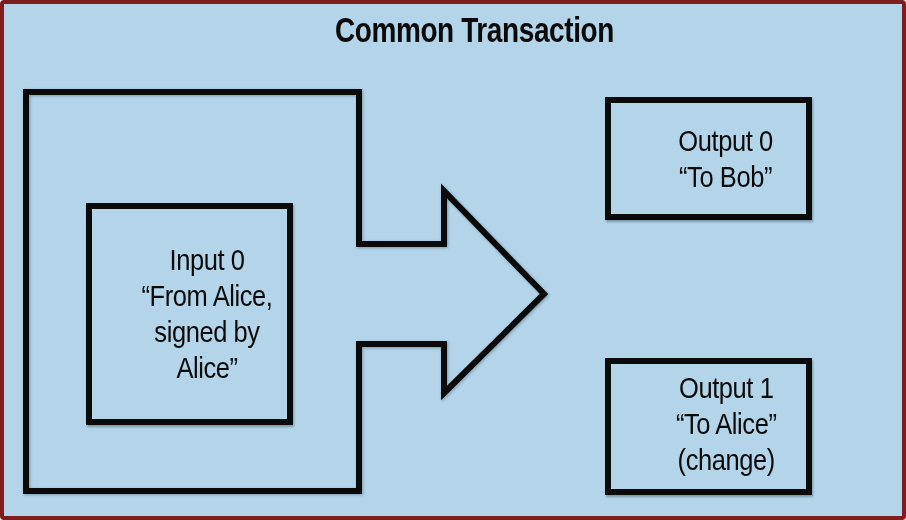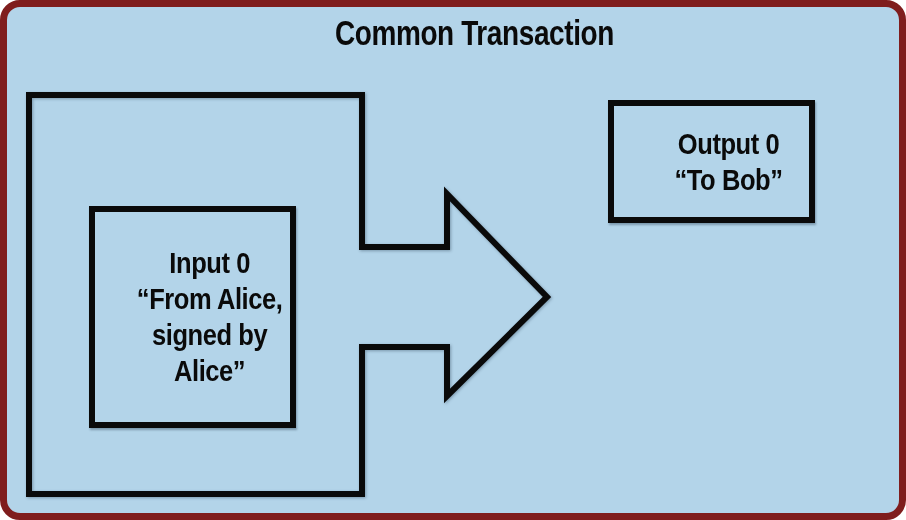--- a/index.html
+++ b/index.html
@@ -9,22 +9,22 @@
     width: 906px;
     height: 520px;
     font-family: "Liberation Sans", sans-serif;
   }
   .frame {
     position: relative;
     width: 906px;
     height: 520px;
     box-sizing: border-box;
     background: #B3D4E9;
-    border: 7px solid #7f1d1d;
-    border-radius: 20px;
+    border: 4px solid #7f1d1d;
+    border-radius: 4px;
     overflow: hidden;
   }
   .title {
     position: absolute;
     top: 6px;
     left: 0;
     width: 100%;
     text-align: center;
     font-size: 35px;
     line-height: 40px;
@@ -54,21 +54,21 @@
     box-sizing: border-box;
     border: 6px solid #0a0a0a;
     background: #B3D4E9;
     display: flex;
     align-items: center;
     justify-content: center;
     text-align: center;
     color: #0a0a0a;
     font-size: 30px;
     line-height: 36px;
-    font-weight: 700;
+    font-weight: 400;
     letter-spacing: -0.5px;
     white-space: nowrap;
     box-shadow: 1px 1.5px 2px rgba(20, 40, 60, 0.35);
     padding-left: 35px;
   }
   .box .condense {
     display: inline-block;
     transform: scaleX(0.85);
     transform-origin: 50% 50%;
   }
@@ -98,14 +98,21 @@
     </div>
   </div>
 
   <div class="box output0-box">
     <div class="condense">
       <div>Output 0</div>
       <div>“To Bob”</div>
     </div>
   </div>
 
+  <div class="box output1-box">
+    <div class="condense">
+      <div>Output 1</div>
+      <div>“To Alice”</div>
+      <div>(change)</div>
+    </div>
+  </div>
 
 </div>
 
 </body></html>

